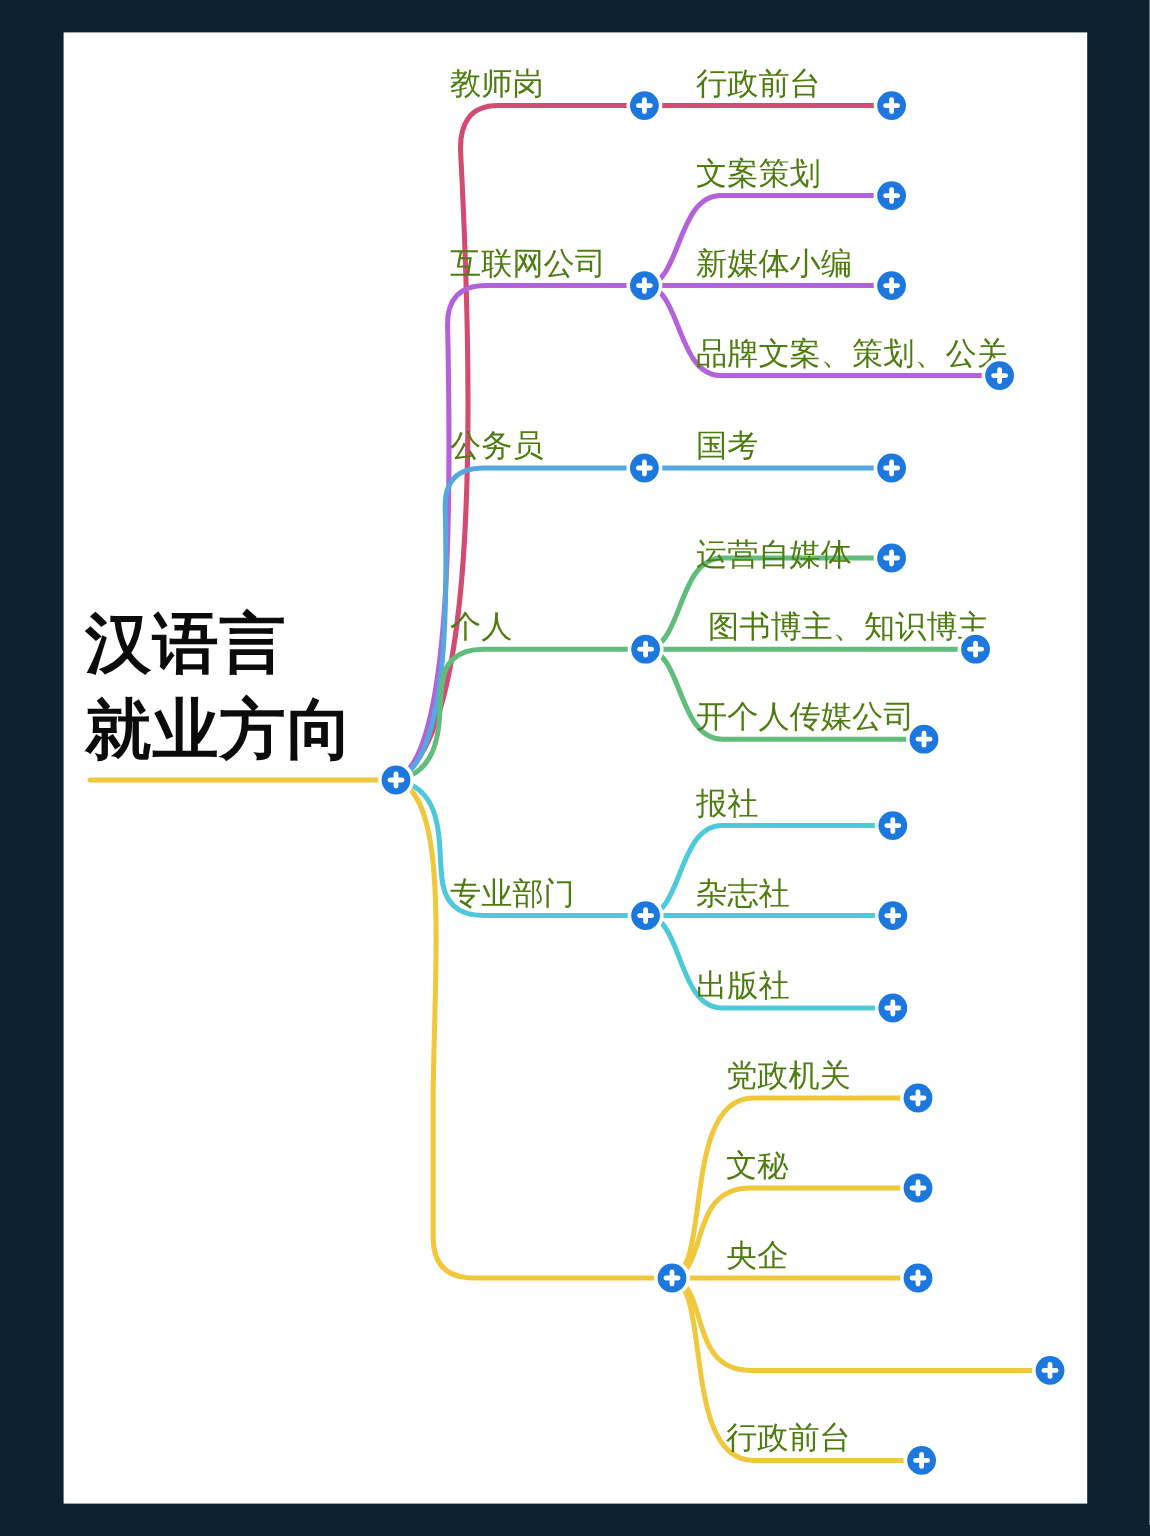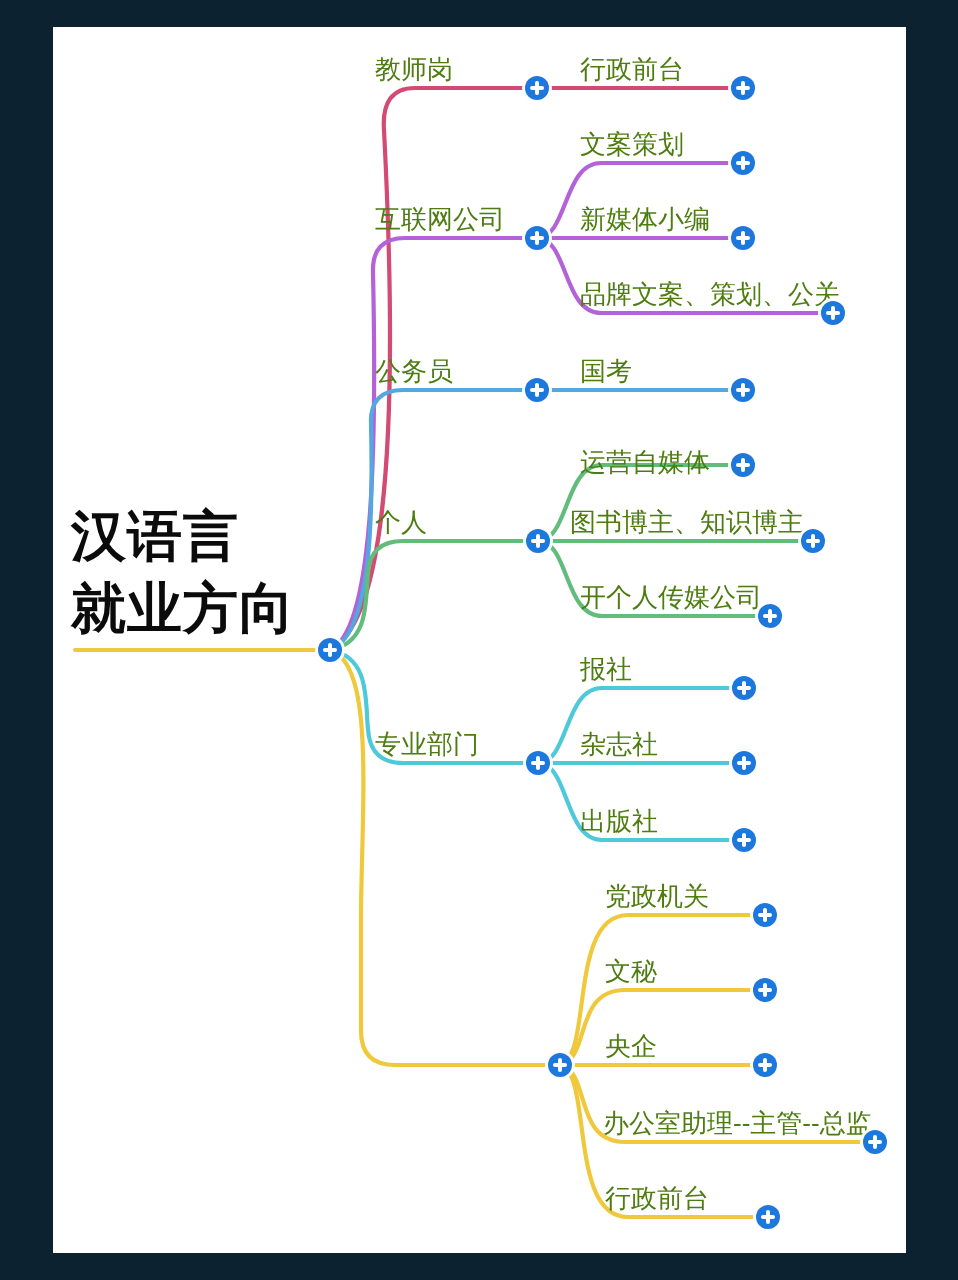--- a/index.html
+++ b/index.html
@@ -58,29 +58,28 @@
     <div class="lbl" style="left:322px;top:327px;">公务员</div>
     <div class="lbl" style="left:322px;top:478px;">个人</div>
     <div class="lbl" style="left:322px;top:700px;">专业部门</div>
 
     <div class="lbl" style="left:527px;top:25px;">行政前台</div>
     <div class="lbl" style="left:527px;top:100px;">文案策划</div>
     <div class="lbl" style="left:527px;top:175px;">新媒体小编</div>
     <div class="lbl" style="left:527px;top:250px;">品牌文案、策划、公关</div>
     <div class="lbl" style="left:527px;top:327px;">国考</div>
     <div class="lbl" style="left:527px;top:418px;">运营自媒体</div>
-    <div class="lbl" style="left:517px;top:478px;text-align:right;">图书博主、知识博主</div>
+    <div class="lbl" style="left:537px;top:478px;text-align:right;">图书博主、知识博主</div>
     <div class="lbl" style="left:527px;top:553px;">开个人传媒公司</div>
     <div class="lbl" style="left:527px;top:625px;">报社</div>
     <div class="lbl" style="left:527px;top:700px;">杂志社</div>
     <div class="lbl" style="left:527px;top:777px;">出版社</div>
     <div class="lbl" style="left:552px;top:852px;">党政机关</div>
     <div class="lbl" style="left:552px;top:927px;">文秘</div>
     <div class="lbl" style="left:552px;top:1002px;">央企</div>
-    <div class="lbl" style="left:550px;top:1079px;">办公室助理--主管--总监</div>
     <div class="lbl" style="left:552px;top:1154px;">行政前台</div>
 
     <div class="plus" style="left:277px;top:623px;"></div>
     <div class="plus" style="left:484px;top:61px;"></div>
     <div class="plus" style="left:484px;top:211px;"></div>
     <div class="plus" style="left:484px;top:363px;"></div>
     <div class="plus" style="left:485px;top:514px;"></div>
     <div class="plus" style="left:485px;top:736px;"></div>
     <div class="plus" style="left:507px;top:1038px;"></div>
     <div class="plus" style="left:690px;top:61px;"></div>

